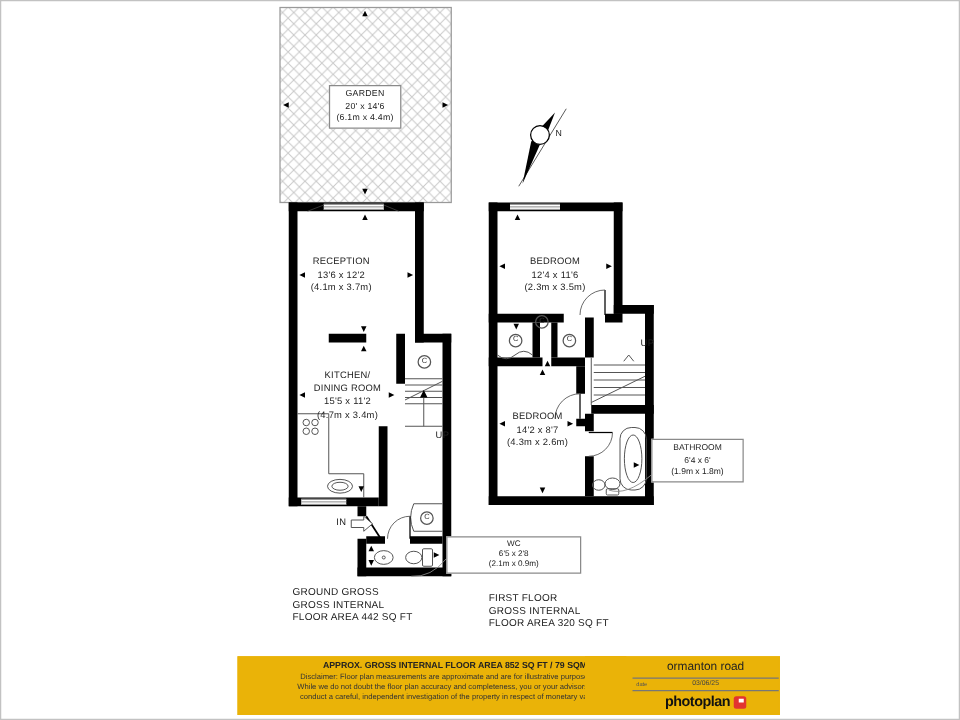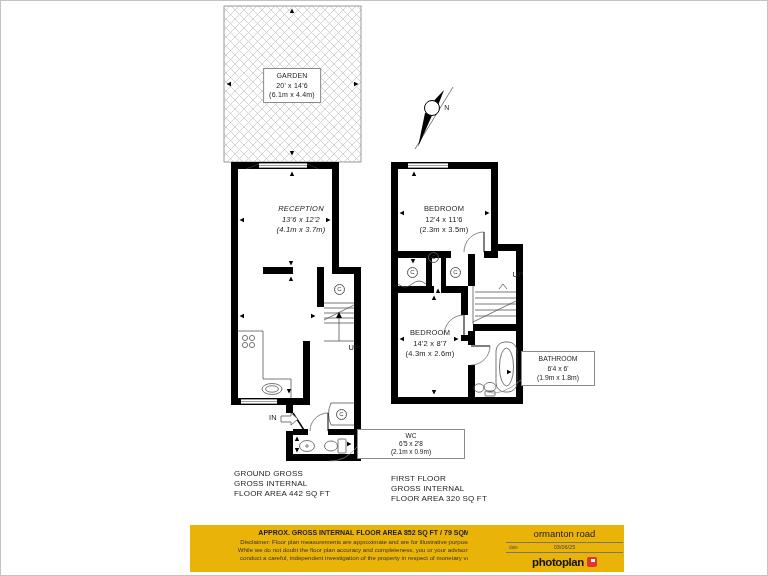--- a/index.html
+++ b/index.html
@@ -193,26 +193,32 @@
       <polygon points="510.5,371 506,368.8 506,373.2"></polygon>
     </g>
   </svg>
 
   <div class="lbl boxed" style="left:291px;top:67px;font-size:7px;line-height:9.5px;">
     <div>GARDEN</div>
     <div>20' x 14'6</div>
     <div>(6.1m x 4.4m)</div>
   </div>
 
-  <div class="lbl" style="left:300px;top:203px;font-style:italic;">
+  <div class="lbl" style="left:272px;top:203px;">
     <div>RECEPTION</div>
     <div>13'6 x 12'2</div>
     <div>(4.1m x 3.7m)</div>
   </div>
 
+  <div class="lbl" style="left:277px;top:294px;">
+    <div>KITCHEN/</div>
+    <div>DINING ROOM</div>
+    <div>15'5 x 11'2</div>
+    <div>(4.7m x 3.4m)</div>
+  </div>
 
   <div class="lbl" style="left:443px;top:203px;">
     <div>BEDROOM</div>
     <div>12'4 x 11'6</div>
     <div>(2.3m x 3.5m)</div>
   </div>
 
   <div class="lbl" style="left:429px;top:327px;">
     <div>BEDROOM</div>
     <div>14'2 x 8'7</div>

